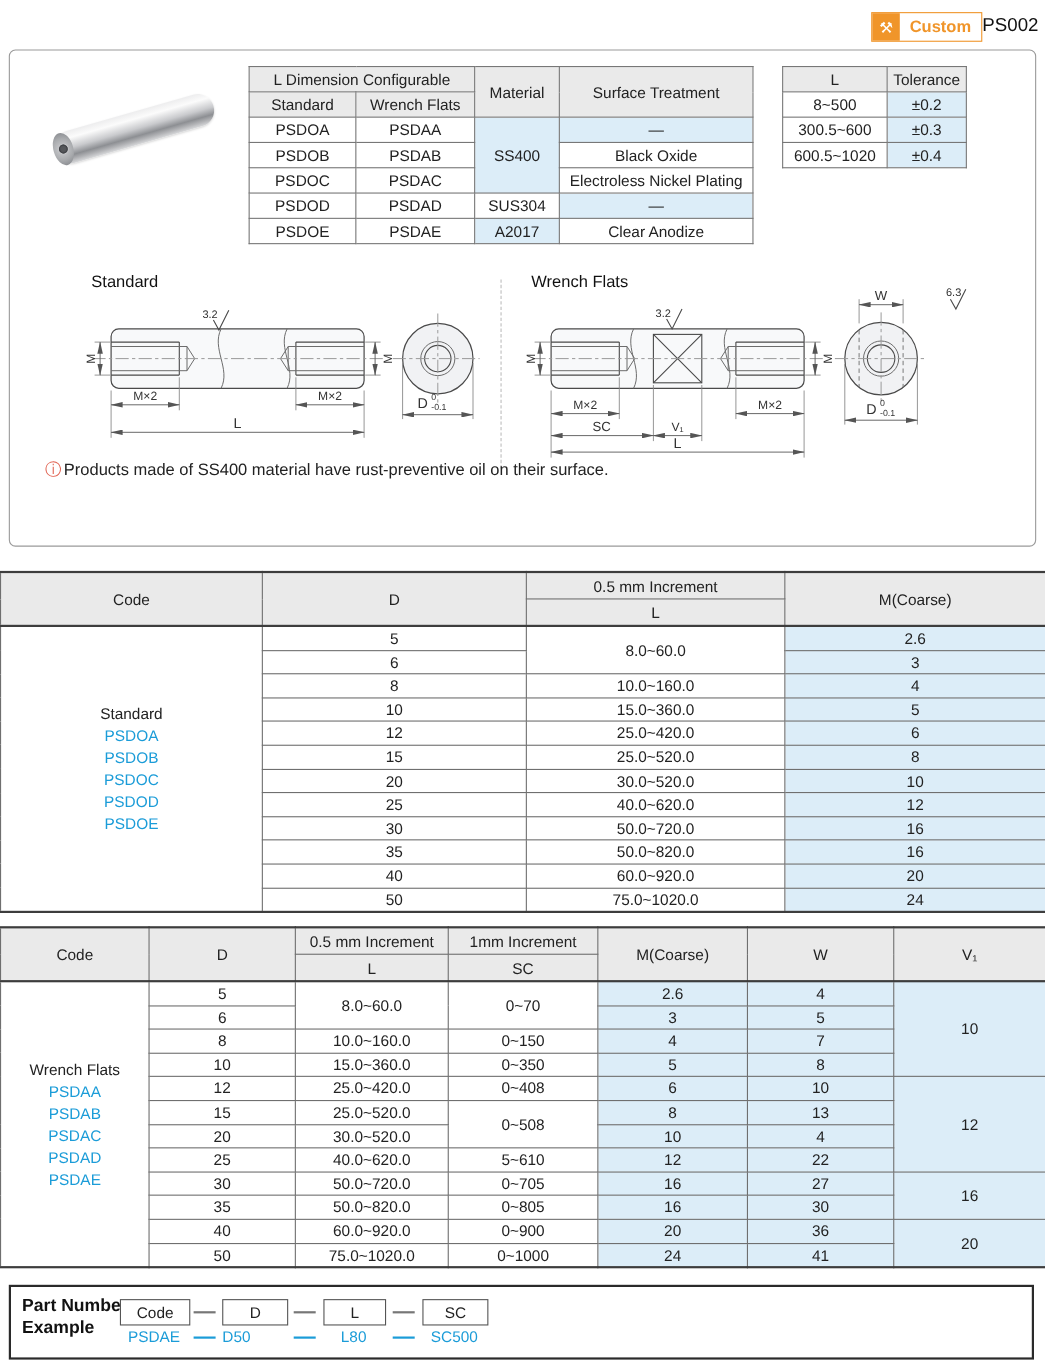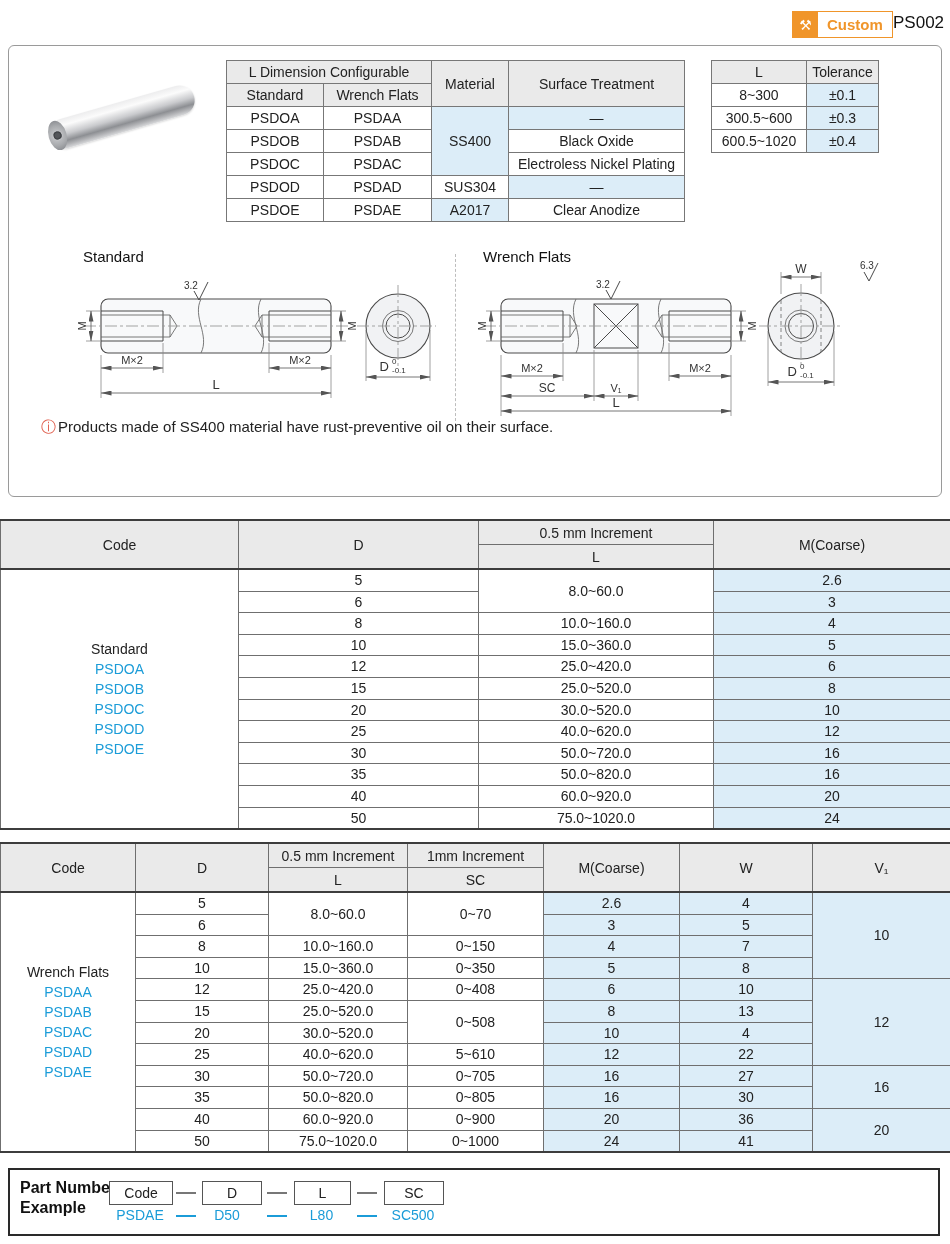--- a/index.html
+++ b/index.html
@@ -158,22 +158,22 @@
       <colgroup>
           <col style="width:95px">
           <col style="width:72px">
         </colgroup>
       <tbody>
           <tr>
         <th>L</th>
         <th>Tolerance</th>
       </tr>
       <tr>
-        <td class="blue">8~300</td>
-        <td class="lb">±0.1</td>
+        <td class="blue">8~500</td>
+        <td class="lb">±0.2</td>
       </tr>
       <tr>
         <td class="blue">300.5~600</td>
         <td class="lb">±0.3</td>
       </tr>
       <tr>
         <td class="blue">600.5~1020</td>
         <td class="lb">±0.4</td>
       </tr>
     </tbody>
@@ -507,20 +507,20 @@
     </div>
     <div class="pn-seg" style="left:99px;width:62px;">Code</div>
     <div class="pn-dash" style="left:166px;"></div>
     <div class="pn-seg" style="left:192px;width:58px;">D</div>
     <div class="pn-dash" style="left:257px;"></div>
     <div class="pn-seg" style="left:284px;width:55px;">L</div>
     <div class="pn-dash" style="left:347px;"></div>
     <div class="pn-seg" style="left:374px;width:58px;">SC</div>
     <div class="pn-val" style="left:99px;width:62px;">PSDAE</div>
     <div class="pn-vdash" style="left:166px;"></div>
-    <div class="pn-val" style="left:188px;width:58px;">D50</div>
+    <div class="pn-val" style="left:176px;width:58px;">D50</div>
     <div class="pn-vdash" style="left:257px;"></div>
     <div class="pn-val" style="left:284px;width:55px;">L80</div>
     <div class="pn-vdash" style="left:347px;"></div>
     <div class="pn-val" style="left:374px;width:58px;">SC500</div>
   </div>
 
 </div>
 
 </body></html>

